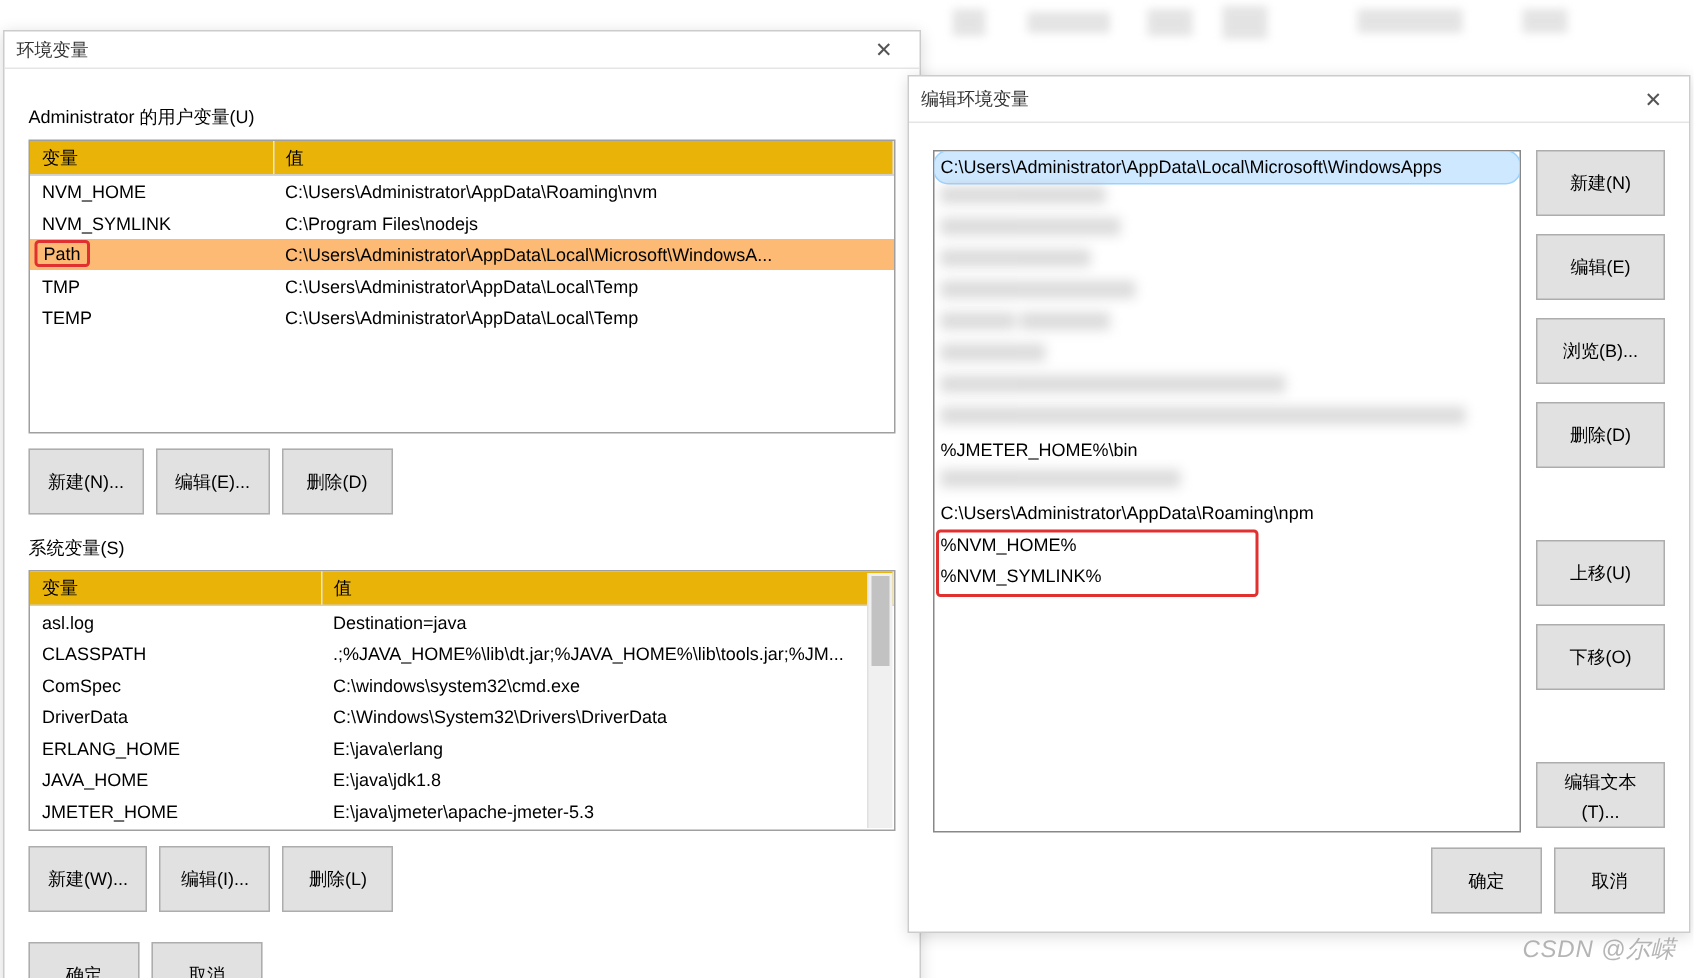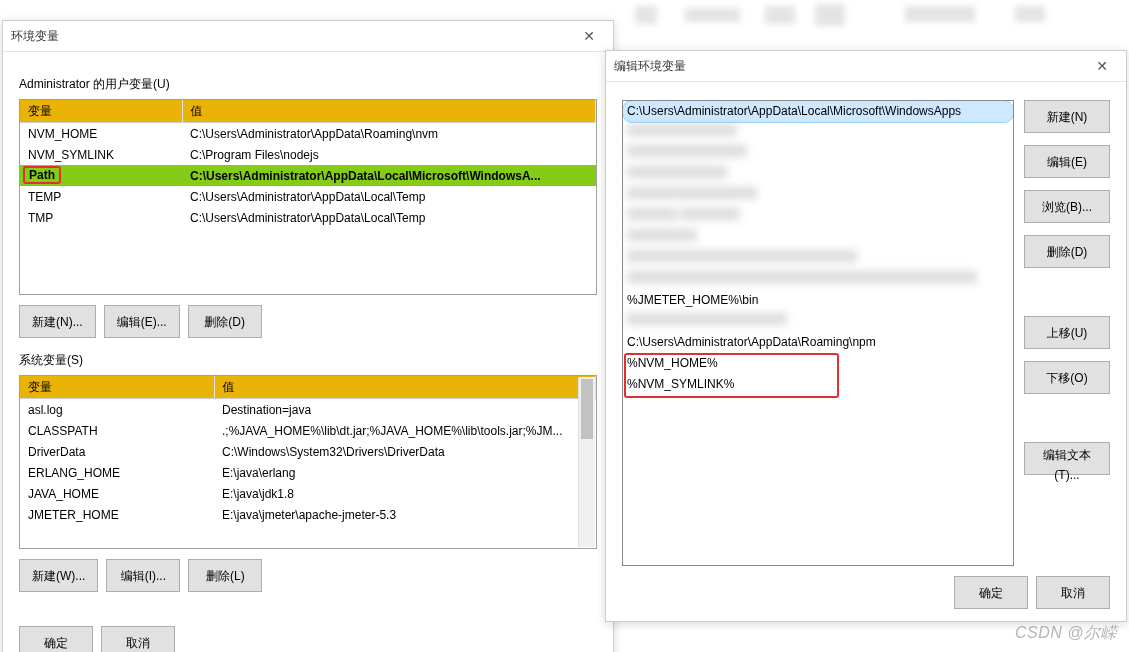--- a/index.html
+++ b/index.html
@@ -68,35 +68,35 @@
     border-bottom: 1px solid #d0d0d0;
     border-right: 1px solid #e5e5e5;
   }
   .table td {
     height: 21px;
     padding: 0 8px;
     white-space: nowrap;
     overflow: hidden;
     text-overflow: ellipsis;
   }
-  .table tr.sel td { background: #84cc16; font-weight: bold; }
+  .table tr.sel td { background: #fdba74; }
   .red-box {
     border: 2px solid #e03030;
     border-radius: 3px;
     box-sizing: border-box;
   }
   .btn-row {
     display: flex;
     justify-content: flex-start;
     gap: 8px;
     margin-top: 10px;
   }
   .btn {
     min-width: 74px;
-    height: 33px;
+    height: 44px;
     padding: 2px 12px;
     background: #e1e1e1;
     border: 1px solid #adadad;
     font-size: 12px;
     text-align: center;
     line-height: 20px;
     font-family: inherit;
   }
 
   .sys-box-wrap { position: relative; }
@@ -214,25 +214,25 @@
               <td>NVM_SYMLINK</td>
               <td>C:\Program Files\nodejs</td>
             </tr>
         <tr class="sel">
               <td style="position:relative">
                 <span style="position:absolute;left:3px;top:1px;padding:0 4px;" class="red-box">Path</span>
               </td>
               <td>C:\Users\Administrator\AppData\Local\Microsoft\WindowsA...</td>
             </tr>
         <tr>
+              <td>TMP</td>
+              <td>C:\Users\Administrator\AppData\Local\Temp</td>
+            </tr>
+        <tr>
               <td>TEMP</td>
-              <td>C:\Users\Administrator\AppData\Local\Temp</td>
-            </tr>
-        <tr>
-              <td>TMP</td>
               <td>C:\Users\Administrator\AppData\Local\Temp</td>
             </tr>
       </tbody>
         </table>
     </div>
     <div class="btn-row">
       <button class="btn">新建(N)...</button>
       <button class="btn">编辑(E)...</button>
       <button class="btn">删除(D)</button>
     </div>
@@ -249,20 +249,24 @@
           <th>变量</th>
           <th>值</th>
         </tr>
         <tr>
               <td>asl.log</td>
               <td>Destination=java</td>
             </tr>
         <tr>
               <td>CLASSPATH</td>
               <td>.;%JAVA_HOME%\lib\dt.jar;%JAVA_HOME%\lib\tools.jar;%JM...</td>
+            </tr>
+        <tr>
+              <td>ComSpec</td>
+              <td>C:\windows\system32\cmd.exe</td>
             </tr>
         <tr>
               <td>DriverData</td>
               <td>C:\Windows\System32\Drivers\DriverData</td>
             </tr>
         <tr>
               <td>ERLANG_HOME</td>
               <td>E:\java\erlang</td>
             </tr>
         <tr>

